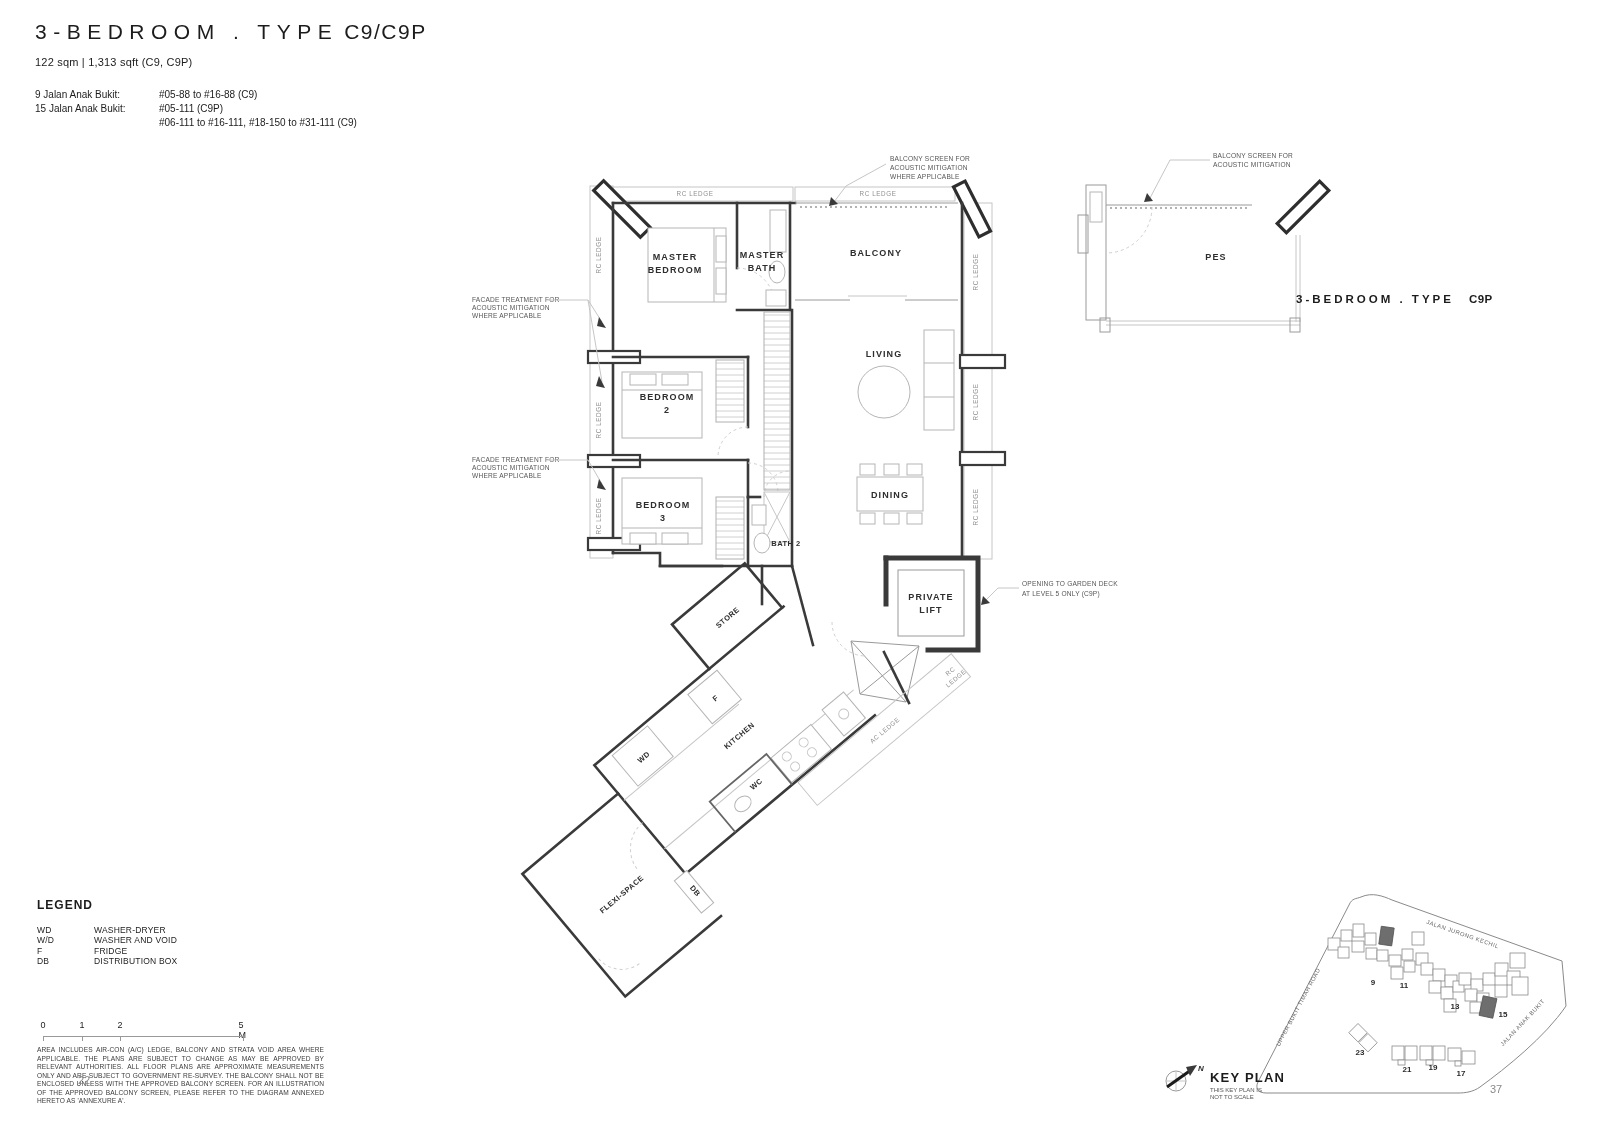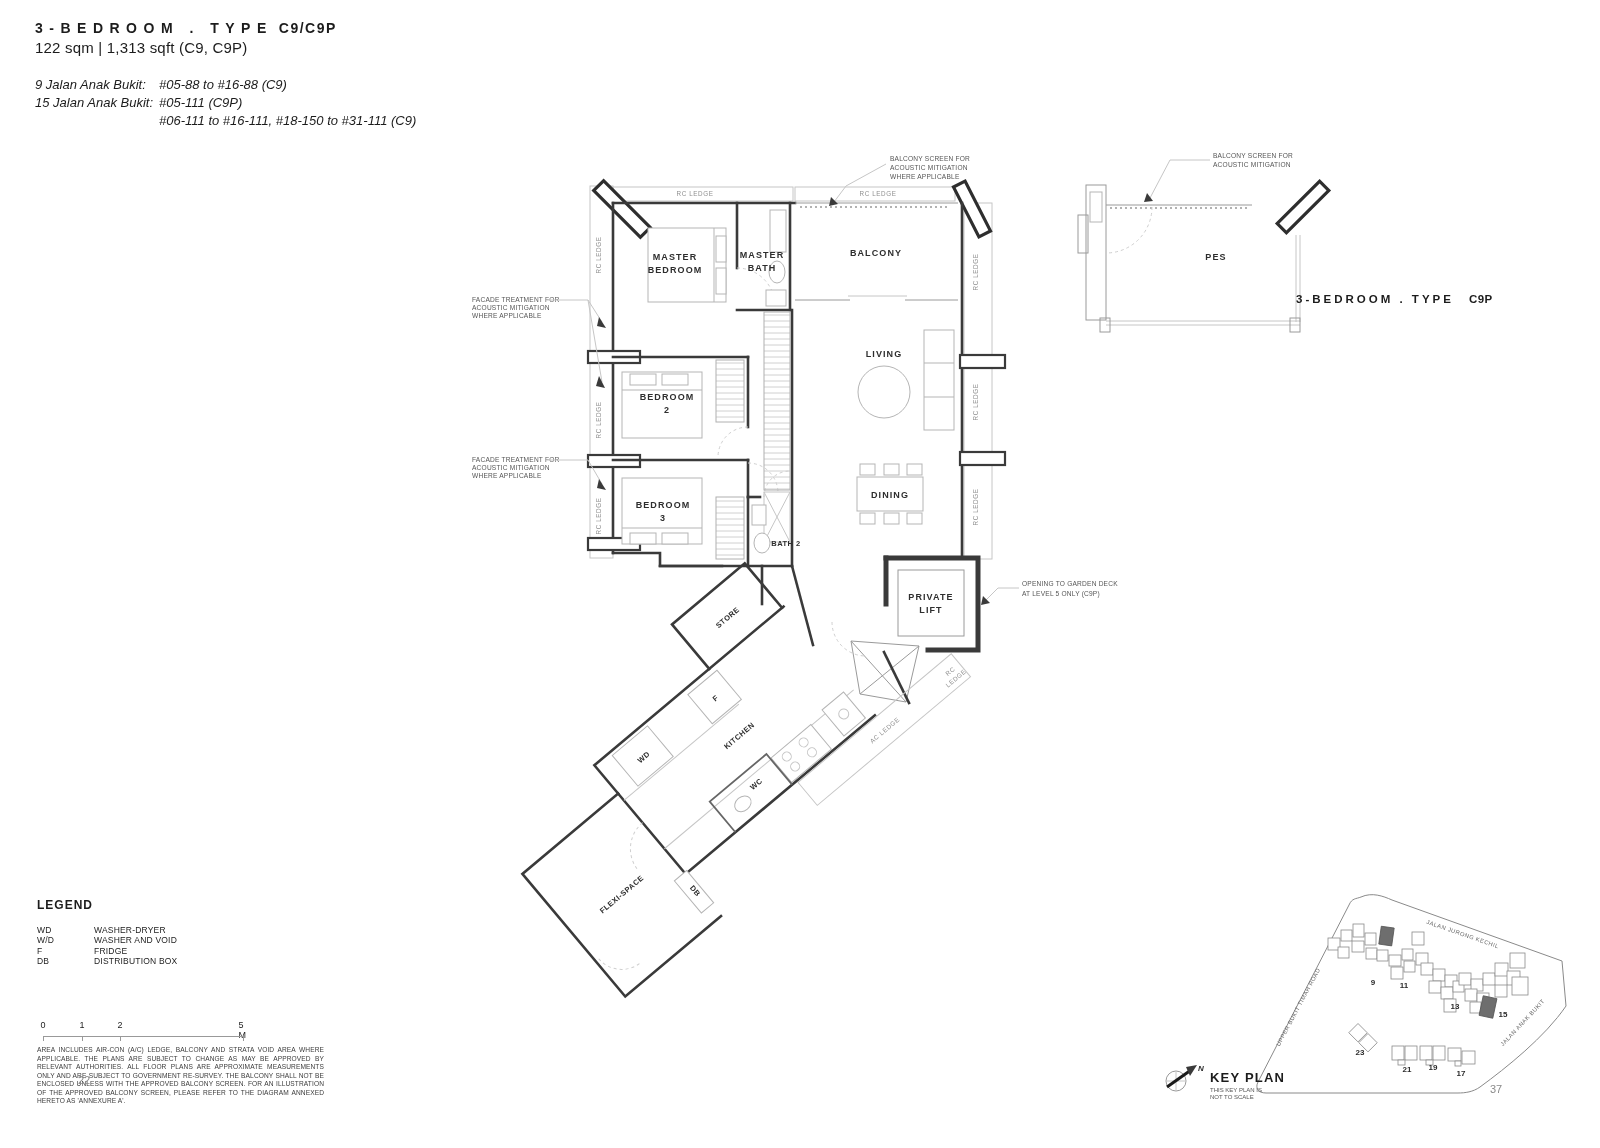--- a/index.html
+++ b/index.html
@@ -1,25 +1,25 @@
 <!DOCTYPE html>
 <html><head>
 <meta charset="utf-8">
 <style>
   html,body{margin:0;padding:0;background:#fff;}
   .page{position:relative;width:1600px;height:1148px;background:#fff;overflow:hidden;
         font-family:"Liberation Sans",sans-serif;color:#1c1c1c;}
   .abs{position:absolute;}
   
   .hdr{left:35px;top:20px;}
-  .title{font-size:14px;font-weight:bold;white-space:nowrap;}
+  .title{font-size:21px;font-weight:normal;white-space:nowrap;}
   .title .main{letter-spacing:6.5px;}
   .title .sfx{letter-spacing:1.5px;margin-left:6px;}
-  .area{font-size:15px;margin-top:3px;letter-spacing:.2px;}
-  .addr{margin-top:20px;font-size:13px;line-height:1.4;font-style:italic;}
+  .area{font-size:11px;margin-top:12px;letter-spacing:.2px;}
+  .addr{margin-top:20px;font-size:10px;line-height:1.4;}
   .addr .row{display:flex;}
   .addr .lab{width:124px;flex:0 0 124px;}
   
   .pes-title{left:1296px;top:293px;font-size:11.5px;font-weight:bold;white-space:nowrap;}
   .pes-title .main{letter-spacing:3px;}
   .pes-title .sfx{letter-spacing:.5px;margin-left:15px;}
   
   .legend{left:37px;top:898px;}
   .legend-title{font-size:12px;letter-spacing:1px;font-weight:700;}
   .legend-rows{margin-top:13px;font-size:8.5px;line-height:1.22;letter-spacing:.2px;}

